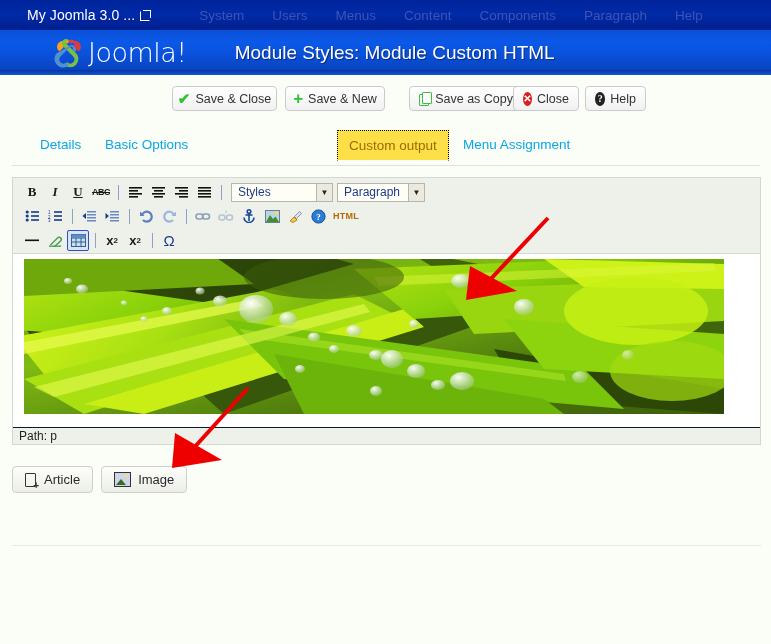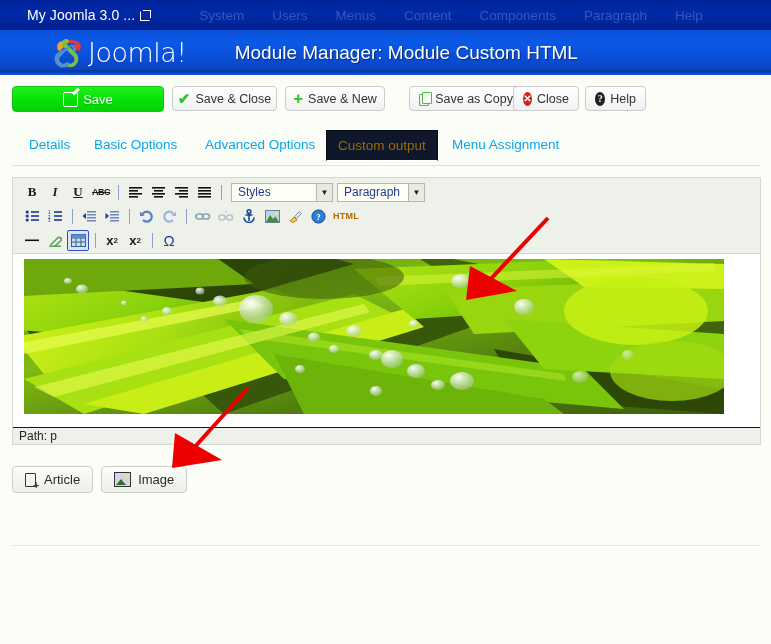--- a/index.html
+++ b/index.html
@@ -82,27 +82,27 @@
     border:1.4px solid #3fbf3f;border-radius:1px;}
   .ico-copy:after{content:"";position:absolute;left:3px;top:0;width:8px;height:10px;
     border:1.4px solid #3fbf3f;border-radius:1px;background:#fff;}
   .ico-close{ width:14px;height:14px;border-radius:50%;background:#d81f1f;color:#fff;
     font-size:10px;font-weight:bold;display:flex;align-items:center;justify-content:center;}
   .ico-help{ width:14px;height:14px;border-radius:50%;background:#222;color:#fff;
     font-size:10px;font-weight:bold;display:flex;align-items:center;justify-content:center;
     font-family:"Liberation Serif", serif;}
 
   
-  .tabs{ position:absolute; left:0; top:132px; width:613px; height:35px;text-decoration:underline; }
+  .tabs{ position:absolute; left:11px; top:132px; width:613px; height:35px;text-decoration:underline; }
   .tab{
     position:absolute; top:0; font-size:13.5px; color:#0aa7e8; cursor:pointer;
     padding:5px 9px; white-space:nowrap; box-sizing:border-box;
   }
   .tab.active{
-    color:#9b6b00; background:#0f172a;
+    color:#9b6b00; background:#fde047;
     border:1px dotted #000; border-bottom:1px solid #fff;
     top:-2px; padding:7px 11px; z-index:3;
   }
   .tabs-rule{
     position:absolute; left:12px; top:165px; width:748px; height:1px; background:#dfe3da;
   }
 
   
   .editor{
     position:absolute; left:12px; top:177px; width:749px; height:268px;
@@ -200,28 +200,24 @@
   <div class="jheader">
     <div class="jlogo-wrap">
       <svg class="jlogo-mark" viewBox="0 0 40 40">
         <path d="M13 6 C9 6 6 9 6 13 C6 15 7 17 9 18 L14 13 C13 12 13 10 14 9 C15 8 17 8 18 9 L21 6 C19 4 16 4 13 6 Z" fill="#f9a11b"></path>
         <path d="M20 5 C18 3 15 3 13 5 C11 7 11 10 13 12 L25 24 C27 26 27 29 25 31 C23 33 20 33 18 31 L15 34 C19 38 25 37 28 34 C32 30 32 24 28 20 L17 9 C16 8 16 7 17 6 C18 5 19 5 20 6 Z" fill="#7ac143"></path>
         <path d="M6 20 C2 24 2 30 6 34 C10 38 16 38 20 34 L17 31 C15 33 12 33 10 31 C8 29 8 26 10 24 L21 13 C22 12 23 12 24 13 C25 14 25 15 24 16 L27 19 C29 17 29 14 27 12 C25 10 22 10 20 12 Z" fill="#5091cd"></path>
         <path d="M27 6 C31 6 34 9 34 13 C34 15 33 17 31 18 L26 13 C27 12 27 10 26 9 C25 8 23 8 22 9 L19 6 C21 4 24 4 27 6 Z" fill="#e03a3e"></path>
       </svg>
       <div class="jlogo-text"><span>Joomla!</span></div>
     </div>
-    <div class="page-title">Module Manager: Module Custom HTML</div>
+    <div class="page-title">Module Styles: Module Custom HTML</div>
   </div>
 
   <div class="toolbar">
-    <div class="btn save" style="left:12px;width:152px;">
-      <span class="ico ico-save"></span>
-      <span>Save</span>
-    </div>
     <div class="btn" style="left:172px;width:105px;">
       <span class="ico ico-check">✔</span>
       <span>Save &amp; Close</span>
     </div>
     <div class="btn" style="left:285px;width:100px;">
       <span class="ico ico-plus">+</span>
       <span>Save &amp; New</span>
     </div>
     <div class="btn" style="left:409px;width:114px;">
       <span class="ico ico-copy"></span>
@@ -233,21 +229,20 @@
     </div>
     <div class="btn" style="left:585px;width:61px;">
       <span class="ico ico-help">?</span>
       <span>Help</span>
     </div>
   </div>
 
   <div class="tabs">
     <div class="tab" style="left:20px;">Details</div>
     <div class="tab" style="left:85px;">Basic Options</div>
-    <div class="tab" style="left:196px;">Advanced Options</div>
     <div class="tab active" style="left:326px;">Custom output</div>
     <div class="tab" style="left:443px;">Menu Assignment</div>
   </div>
   <div class="tabs-rule"></div>
 
   <div class="editor">
 
     <div class="etoolbar">
 
       <div class="erow">

